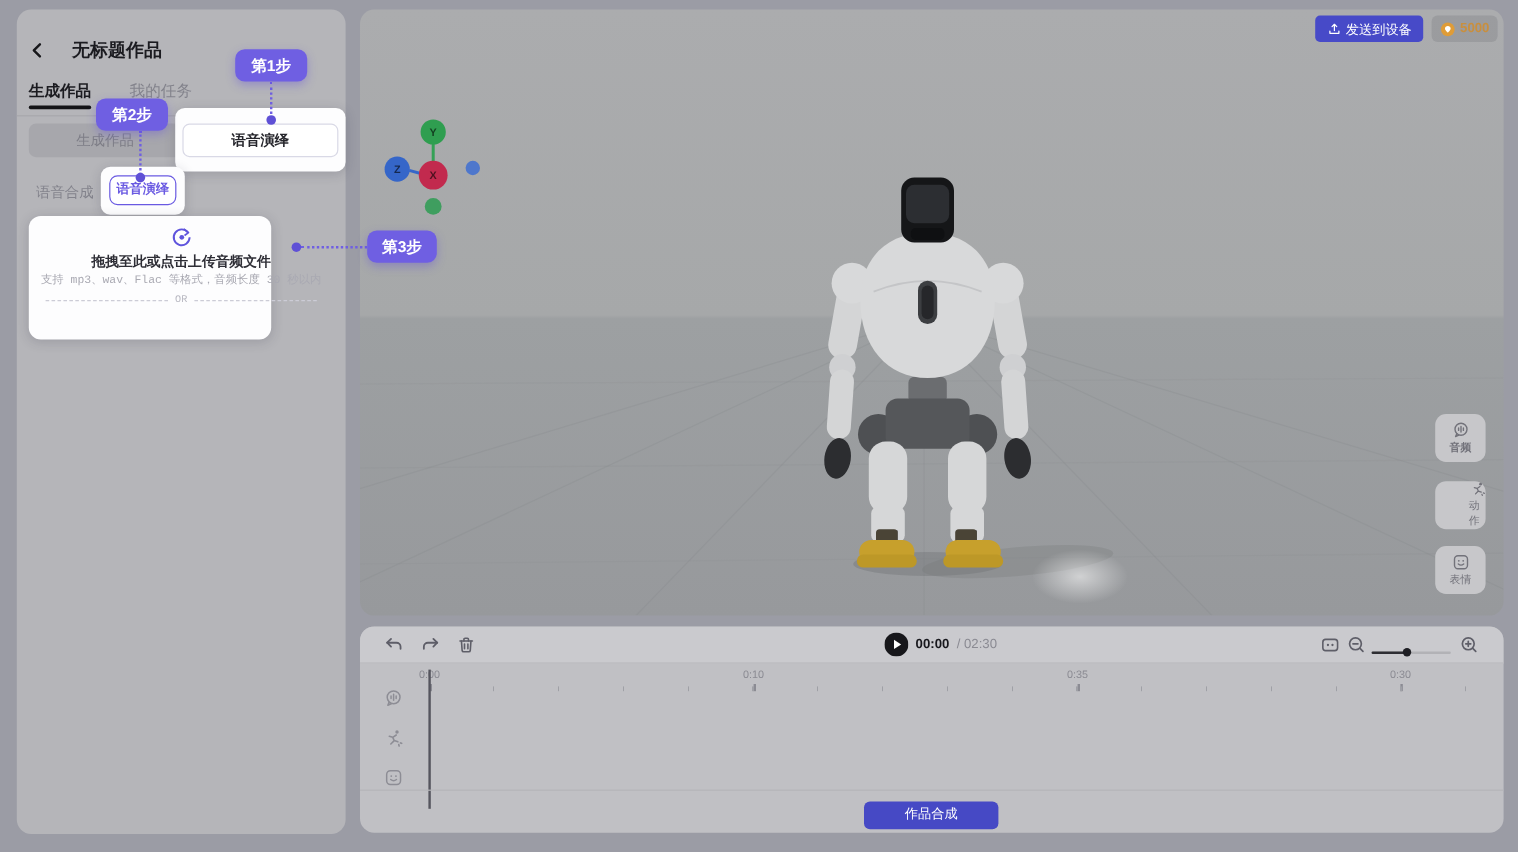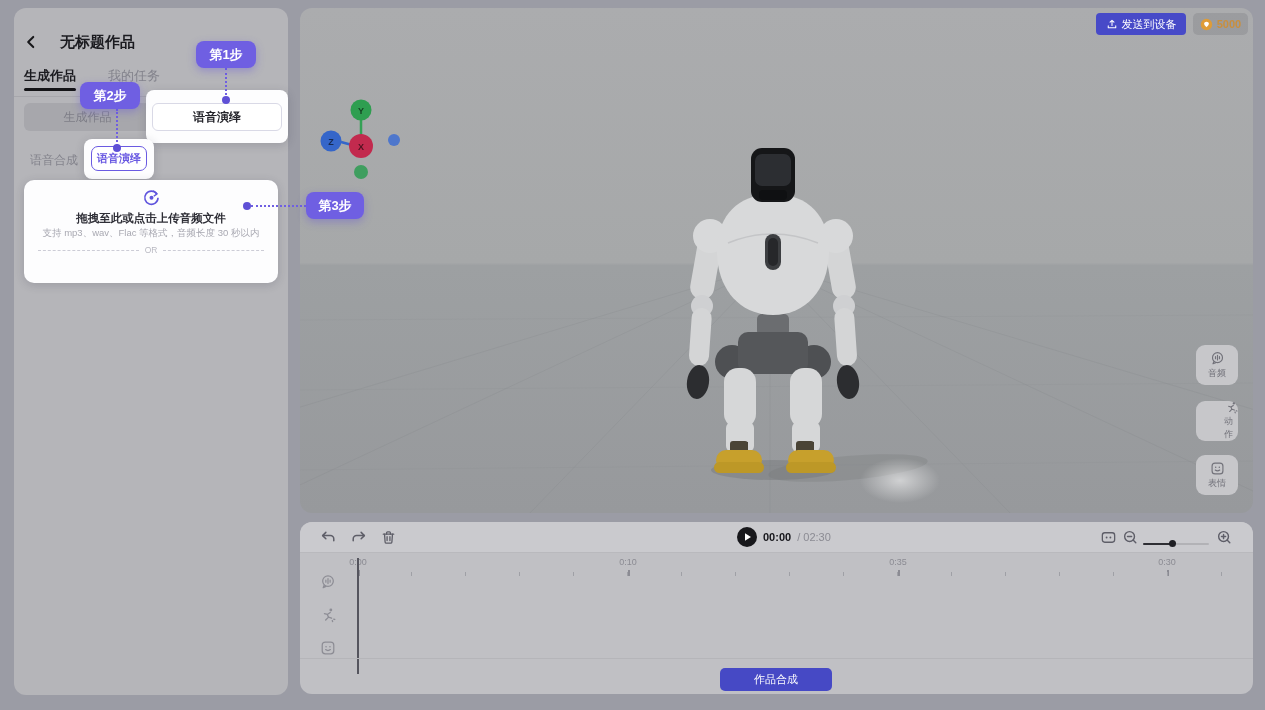--- a/index.html
+++ b/index.html
@@ -21,21 +21,21 @@
   .sb-underline { left:10px; top:80px; width:52px; height:3px; background:#141417; border-radius:2px; }
   .sb-divider { left:0; top:88px; width:274px; height:1px; background:#a7a7ac; }
   .seg { left:10px; top:95px; width:254px; height:28px; background:#a7a7ac; border-radius:6px; }
   .seg-left { left:10px; top:95px; width:127px; height:28px; line-height:28px; text-align:center; font-size:12px; color:#7e7e87; }
   .spot { background:#fdfdfe; border-radius:8px; box-shadow:0 2px 10px rgba(40,40,60,.18); }
   .spot1 { left:132px; top:82px; width:142px; height:53px; }
   .btn-voice { left:138px; top:95px; width:130px; height:28px; background:#ffffff; border:1px solid #d9d9e6; border-radius:6px; line-height:26px; text-align:center; font-size:12px; font-weight:bold; color:#26262c; cursor:pointer; }
   .subtab1 { left:16px; top:144px; font-size:12px; color:#83838c; cursor:pointer; }
   .spot2 { left:70px; top:131px; width:70px; height:40px; }
   .pill-audio { left:77px; top:138px; width:56px; height:25px; border:1.4px solid #6a5ae2; border-radius:7px; background:#fff; line-height:22px; text-align:center; font-size:11px; font-weight:bold; color:#6a5ae2; cursor:pointer; }
-  .upload-card { left:10px; top:172px; width:254px; height:103px; background:#fdfdfe; border-radius:10px; box-shadow:0 2px 10px rgba(40,40,60,.18); }
+  .upload-card { left:10px; top:172px; width:202px; height:103px; background:#fdfdfe; border-radius:10px; box-shadow:0 2px 10px rgba(40,40,60,.18);font-family:Liberation Mono, monospace; }
   .up-icon { left:119px; top:9px; width:17px; height:17px; color:#5f54dd; }
   .up-title { left:0; top:31px; width:254px; text-align:center; font-size:11.5px; font-weight:bold; color:#2e2e36; }
   .up-hint { left:0; top:47px; width:254px; text-align:center; font-size:9.5px; color:#a9a9b2; }
   .or-row { left:14px; top:65px; width:226px; display:flex; align-items:center; gap:6px; }
   .or-line { flex:1; border-top:1px dashed #ccccd6; height:0; }
   .or-text { font-size:8.5px; color:#b9b9c2; }
   .rec-row { left:0; top:80px; width:254px; display:flex; justify-content:center; align-items:center; gap:6px; cursor:pointer; }
   .rec-row svg { width:15px; height:15px; color:#5f54dd; }
   .rec-label { font-size:11.5px; font-weight:bold; color:#2e2e36; }
 
@@ -221,21 +221,21 @@
       <span>发送到设备</span>
     </div>
     <div class="abs credit">
       <svg viewBox="0 0 16 16">
           <circle cx="8" cy="8" r="7" fill="#df9c37"></circle>
           <path d="M8 4.6 c1.7 0 2.9 1.1 2.9 2.6 0 1.9-2.9 4.2-2.9 4.2 s-2.9-2.3-2.9-4.2 c0-1.5 1.2-2.6 2.9-2.6 z" fill="#fff"></path>
         </svg>
       <span class="credit-num">5000</span>
     </div>
 
-    <div class="abs side-tool" style="top:337px;">
+    <div class="abs side-tool" style="top:337px;font-weight:bold;">
       <svg viewBox="0 0 18 18" fill="none" stroke="currentColor" stroke-width="1.4" stroke-linecap="round">
           <circle cx="9" cy="8" r="6"></circle>
           <path d="M4.8 12.5 L3.6 15.4 L6.8 14" stroke-linejoin="round"></path>
           <path d="M6.6 6.8 v2.4 M9 5.2 v5.6 M11.4 6.8 v2.4"></path>
         </svg>
       <span class="lbl">音频</span>
     </div>
     <div class="abs side-tool" style="top:393px;padding-left:28px;">
       <svg viewBox="0 0 18 18" fill="none" stroke="currentColor" stroke-width="1.5" stroke-linecap="round" stroke-linejoin="round">
           <circle cx="12.2" cy="3.4" r="1.6" fill="currentColor" stroke="none"></circle>

